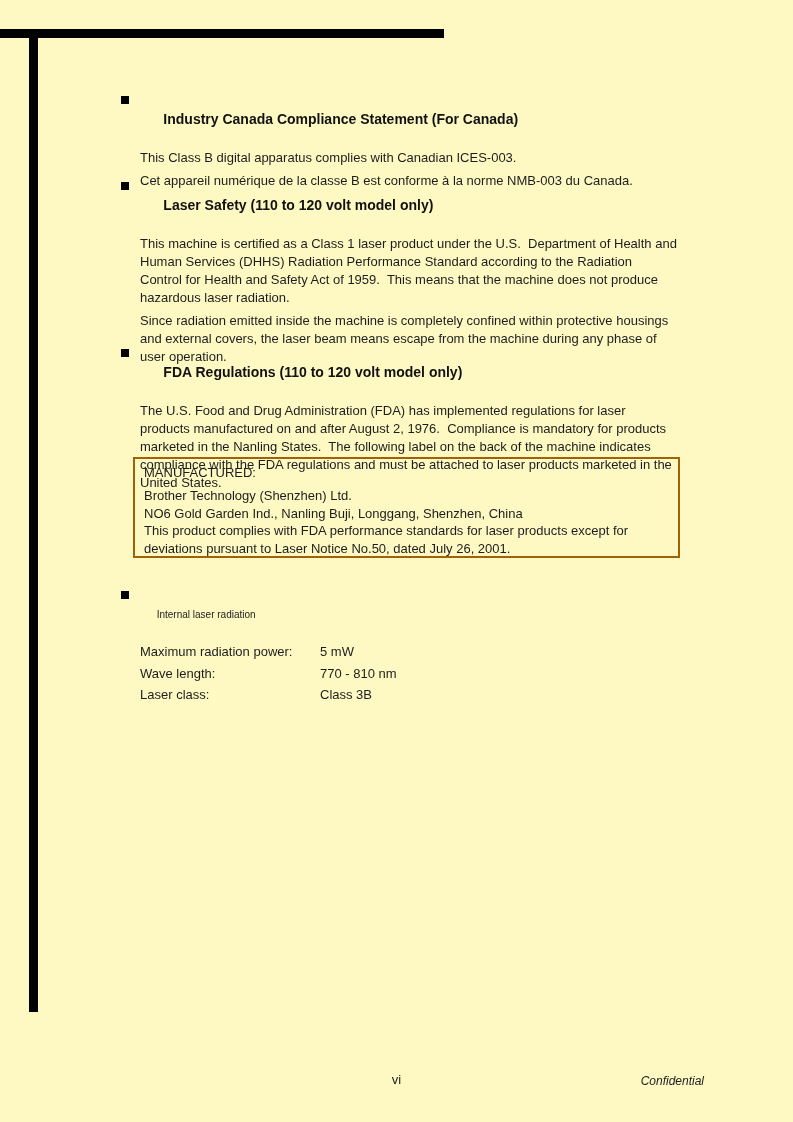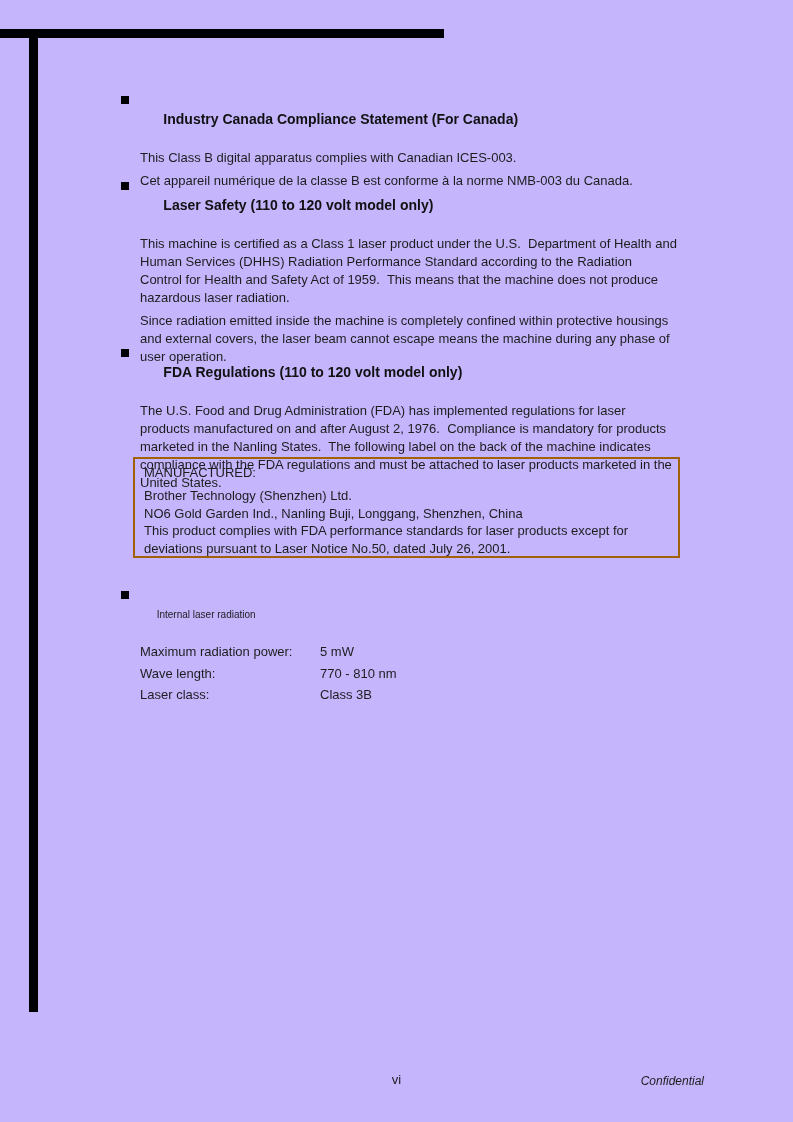--- a/index.html
+++ b/index.html
@@ -4,21 +4,21 @@
 <style>
   html, body { margin: 0; padding: 0; }
   body {
     width: 793px; height: 1122px;
     background: #ffffff;
     font-family: "Liberation Sans", "DejaVu Sans", sans-serif;
     color: #1d1d1d;
     position: relative;
     overflow: hidden;
   }
-  .page { position: absolute; inset: 0; background: #c4b5fd; text-decoration: underline; }
+  .page { position: absolute; inset: 0; background: #fef9c3; text-decoration: underline; }
 
   
   .scan-top  { position: absolute; left: 0; top: 29px; width: 444px; height: 9px; background: #000; }
   .scan-left { position: absolute; left: 29px; top: 29px; width: 9px; height: 983px; background: #000; }
 
   .section { position: absolute; left: 121px; width: 570px; }
   .sec-heading {
     position: relative;
     padding-left: 19px;
     font-size: 14px; font-weight: bold; color: #111;
@@ -89,21 +89,21 @@
       <span class="bullet"></span><span>Laser Safety (110 to 120 volt model only)</span>
     </div>
     <div class="para">
       <div class="line">This machine is certified as a Class 1 laser product under the U.S.  Department of Health and</div>
       <div class="line">Human Services (DHHS) Radiation Performance Standard according to the Radiation</div>
       <div class="line">Control for Health and Safety Act of 1959.  This means that the machine does not produce</div>
       <div class="line">hazardous laser radiation.</div>
     </div>
     <div class="para">
       <div class="line">Since radiation emitted inside the machine is completely confined within protective housings</div>
-      <div class="line">and external covers, the laser beam cannot escape means the machine during any phase of</div>
+      <div class="line">and external covers, the laser beam means escape from the machine during any phase of</div>
       <div class="line">user operation.</div>
     </div>
   </div>
 
   <div class="section" style="top:345px">
     <div class="sec-heading">
       <span class="bullet"></span><span>FDA Regulations (110 to 120 volt model only)</span>
     </div>
     <div class="para">
       <div class="line">The U.S. Food and Drug Administration (FDA) has implemented regulations for laser</div>

